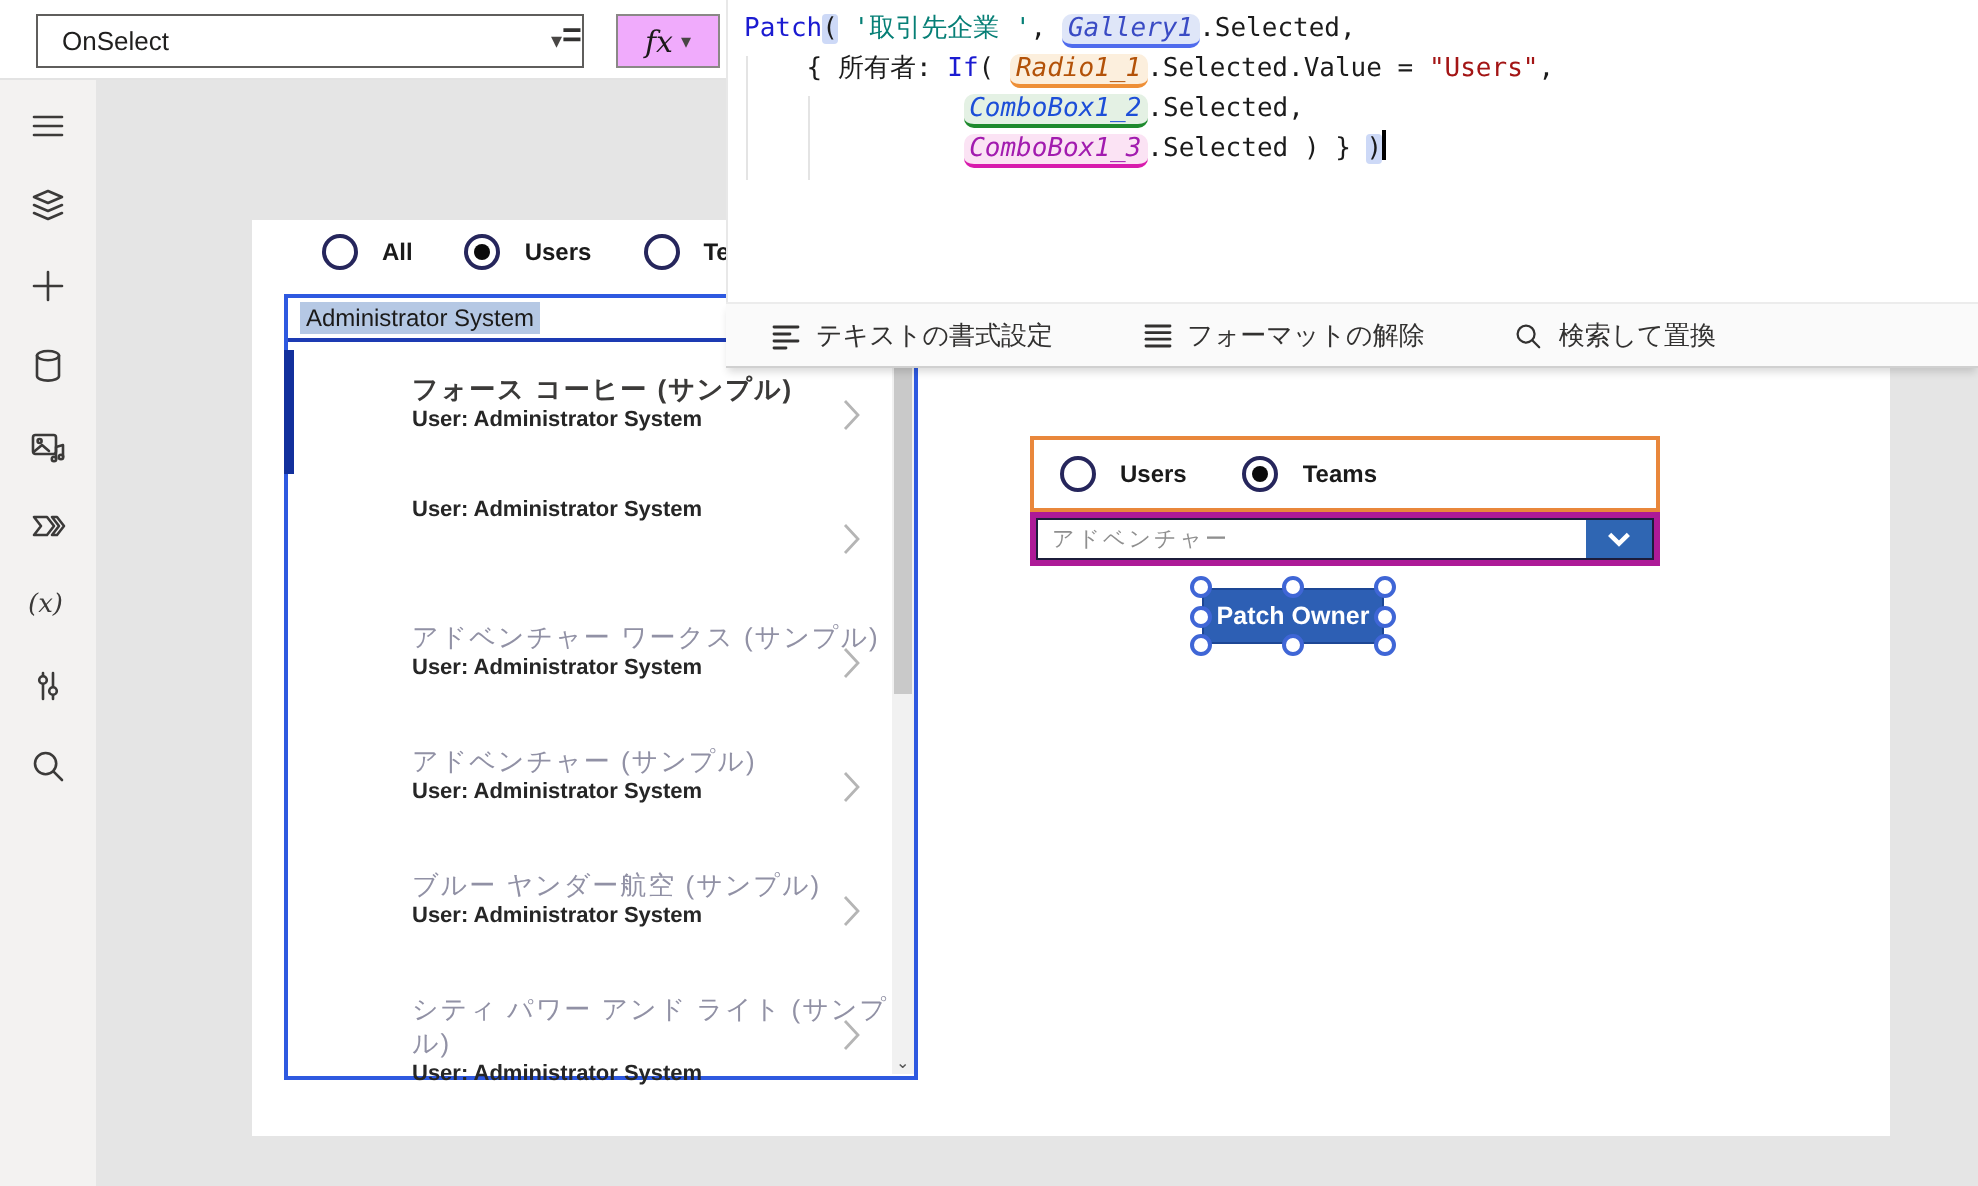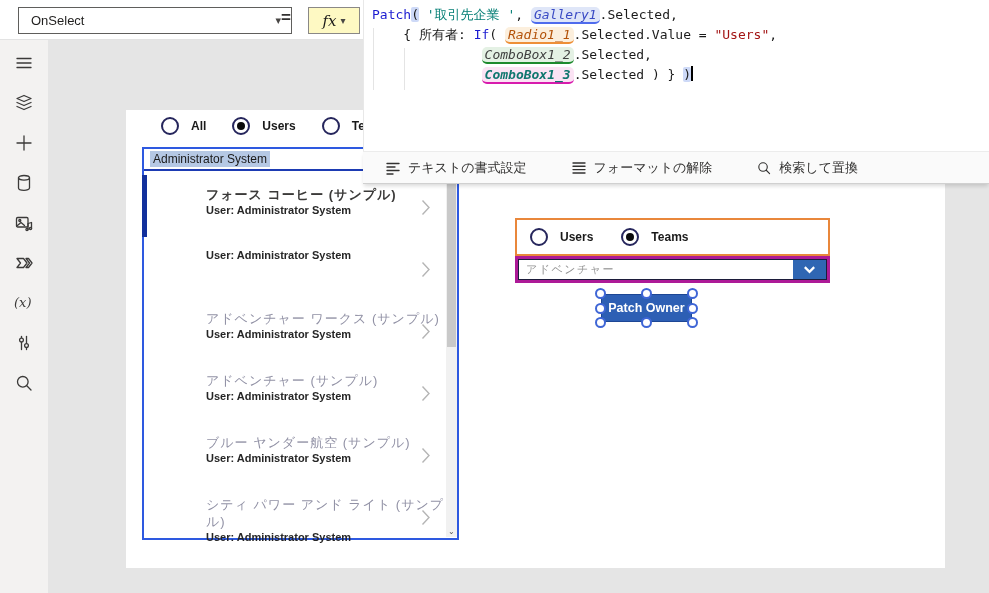--- a/index.html
+++ b/index.html
@@ -8,21 +8,21 @@
 
   
   #topbar { position:absolute; left:0; top:0; width:989px; height:40px;
             background:#ffffff; border-bottom:1px solid #e3e3e3; z-index:5; }
   #prop-select { position:absolute; left:18px; top:7px; width:274px; height:27px;
                  border:1px solid #5f5e5c; background:#fff; font-size:13px; color:#201f1e;
                  display:flex; align-items:center; padding:0 10px 0 12px; cursor:pointer; }
   #prop-select .chev { margin-left:auto; font-size:11px; color:#484644; }
   #equals-sign { position:absolute; left:281px; top:8px; font-size:17px; font-weight:bold; color:#323130; }
   #fx-btn { position:absolute; left:308px; top:7px; width:52px; height:27px;
-            border:1px solid #8a8886; background:#fef9c3; display:flex; align-items:center;
+            border:1px solid #8a8886; background:#f0abfc; display:flex; align-items:center;
             justify-content:center; gap:4px; cursor:pointer; }
   #fx-btn .fx { font-family:"DejaVu Serif", serif; font-style:italic; font-size:15px; color:#1b1a19; }
   #fx-btn .chev { font-size:10px; color:#484644; }
 
   
   #sidebar { position:absolute; left:0; top:40px; width:48px; height:553px;
              background:#f3f2f1; z-index:4; }
   .side-icon { position:absolute; left:14px; width:20px; height:20px; cursor:pointer; }
   .side-icon svg { width:20px; height:20px; stroke:#3b3a39; fill:none;
                    stroke-width:1.3; stroke-linecap:round; stroke-linejoin:round; }
@@ -92,22 +92,22 @@
                   font-family:"DejaVu Sans Mono", monospace; font-size:13px; line-height:20px;
                   white-space:pre; color:#1b1b1b; }
   .fline { padding-left:8px; height:20px; }
   .tk-func { color:#1b1bd1; }
   .tk-string-sq { color:#067f76; }
   .tk-string-dq { color:#a31515; }
   .tk-bracket-hl { background:#cdd9f7; border-radius:2px; }
   .tk-ctrl { font-style:italic; padding:0 3px; border-radius:5px; border-bottom:2px solid; }
   .tk-ctrl-blue    { color:#3a4bc4; background:#dfe6f8; border-color:#4f6bed;text-align:center; }
   .tk-ctrl-orange  { color:#b35209; background:#fcefdd; border-color:#ee8f37; }
-  .tk-ctrl-green   { color:#404040; background:#e4f1e4; border-color:#1e8a2e; }
-  .tk-ctrl-magenta { color:#0f766e; background:#fbe3f4; border-color:#d81bad;font-weight:bold; }
+  .tk-ctrl-green   { color:#1d4ed8; background:#e4f1e4; border-color:#1e8a2e; }
+  .tk-ctrl-magenta { color:#a21caf; background:#fbe3f4; border-color:#d81bad; }
   .tk-cursor { display:inline-block; width:2px; height:15px; background:#000;
                vertical-align:-2px; }
   .indent-guide { position:absolute; width:1px; background:#e4e4e4; }
 
   
   #formula-toolbar { position:absolute; left:363px; top:151px; width:626px; height:33px;
                      background:#fafafa; border-top:1px solid #ececec; border-bottom:1px solid #d0d0d0;
                      box-shadow:0 3px 4px -1px rgba(0,0,0,0.15); z-index:6;
                      display:flex; align-items:center; padding-left:22px; gap:44px; }
   .ftb-item { display:flex; align-items:center; gap:7px; font-size:13px; color:#323130; cursor:pointer; }

